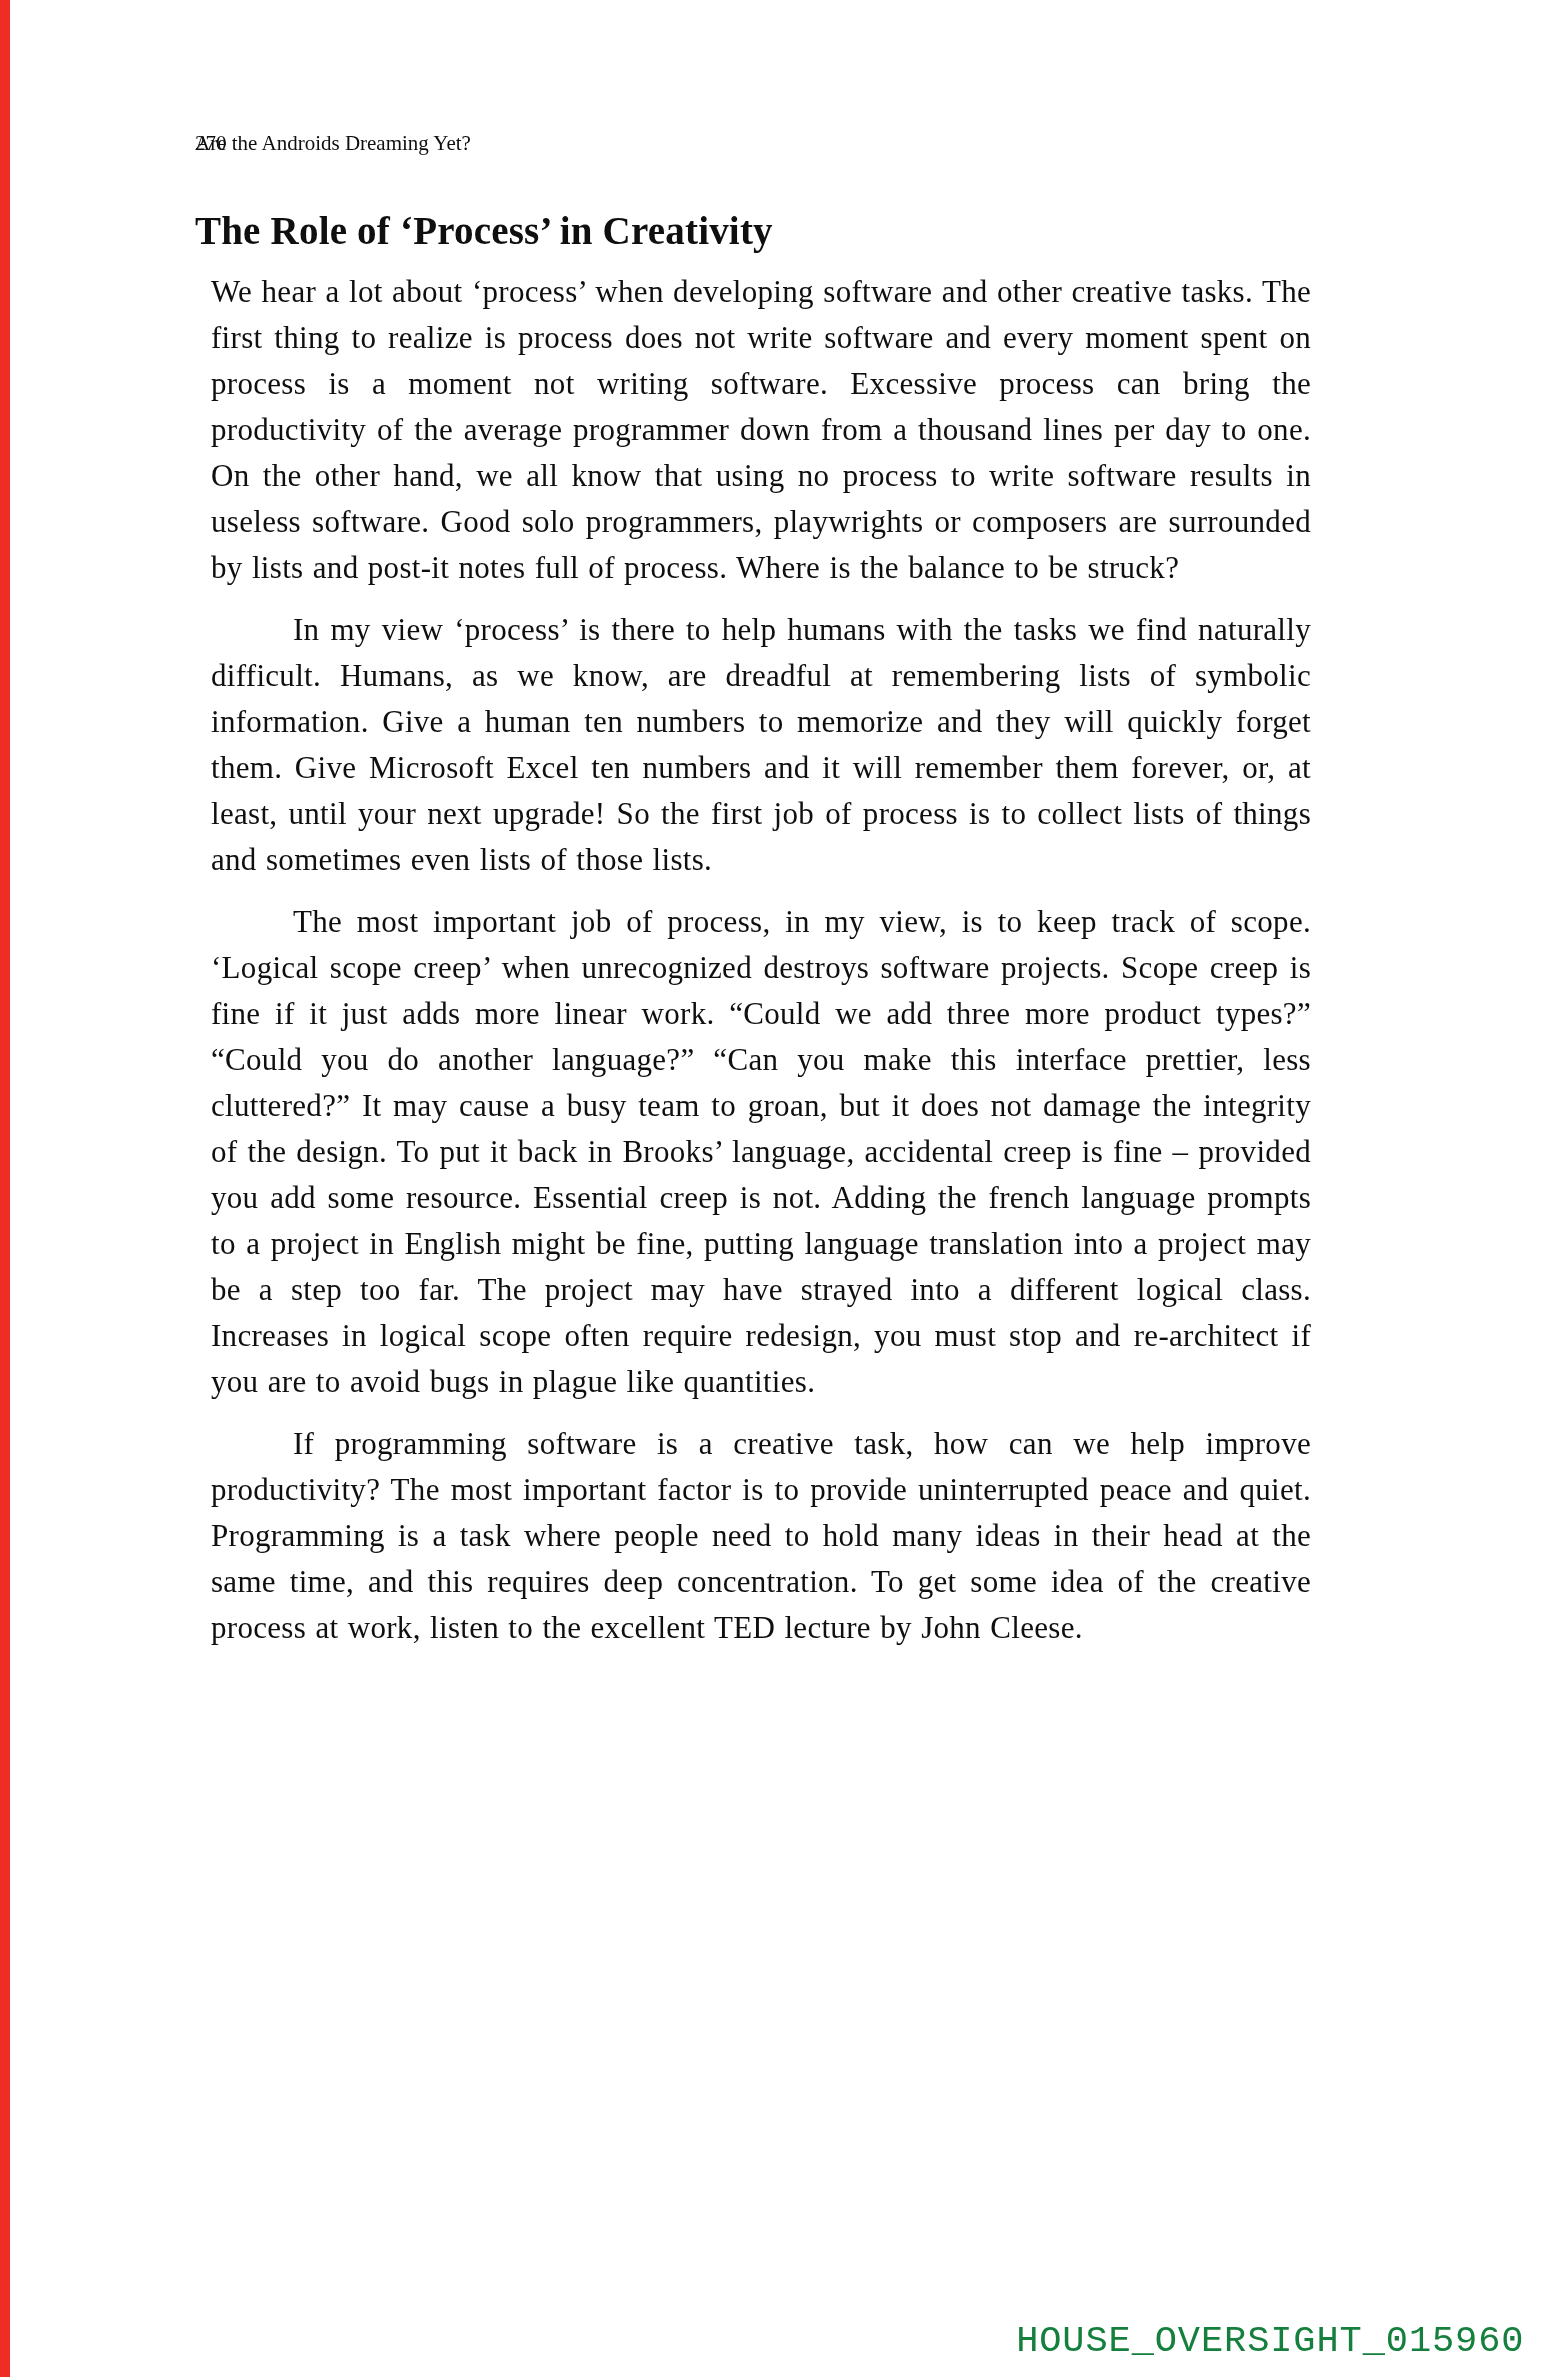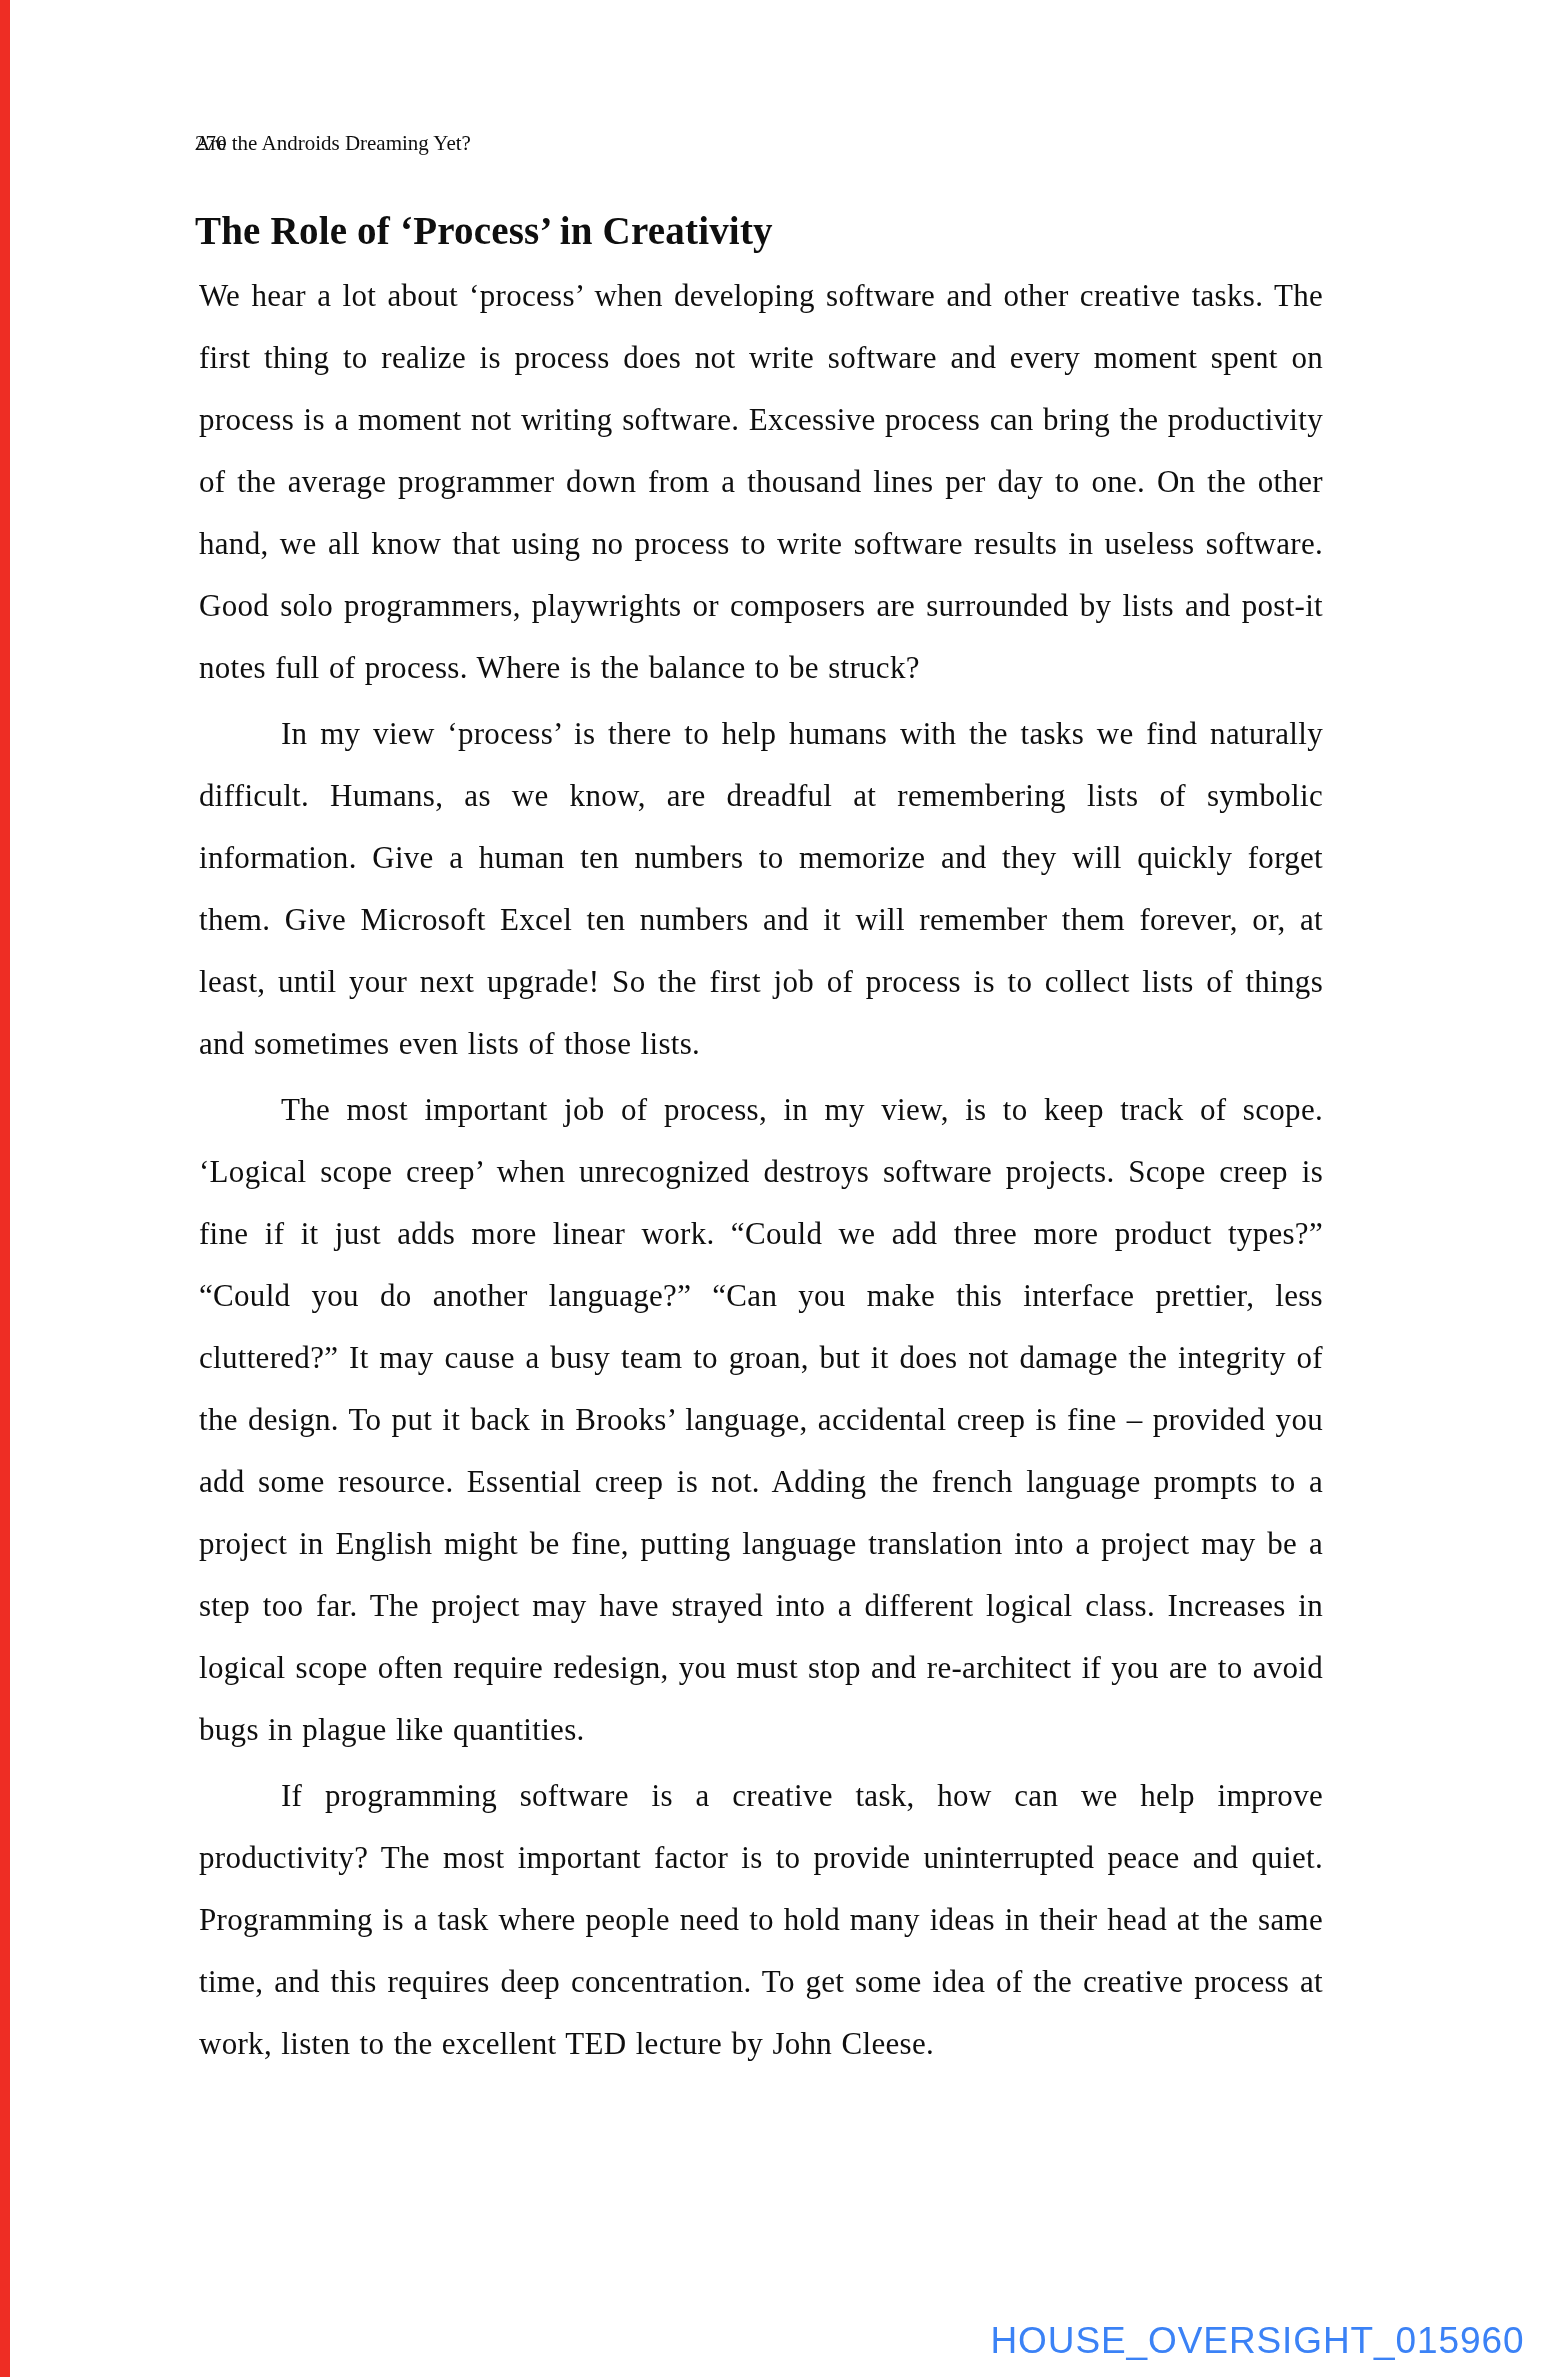--- a/index.html
+++ b/index.html
@@ -39,23 +39,23 @@
     margin: 48px 0 0 0;
     font-size: 39px;
     line-height: 45px;
     font-weight: 700;
     letter-spacing: 0.2px;
   }
   .body {
     margin-top: 12px;
   }
   .body p {
-    margin: 4px;
+    margin: 16px;
     font-size: 31px;
-    line-height: 62px;
+    line-height: 46px;
     text-align: justify;
     letter-spacing: 0.3px;
     word-spacing: 1.3px;
   }
   .body p.indent {
     text-indent: 82px;
   }
   .stamp {
     position: absolute;
     right: 20.6px;
@@ -79,14 +79,14 @@
   <h1 class="article-title">The Role of ‘Process’ in Creativity</h1>
 
   <div class="body">
     <p>We hear a lot about ‘process’ when developing software and other creative tasks. The first thing to realize is process does not write software and every moment spent on process is a moment not writing software. Excessive process can bring the productivity of the average programmer down from a thousand lines per day to one. On the other hand, we all know that using no process to write software results in useless software. Good solo programmers, playwrights or composers are surrounded by lists and post-it notes full of process. Where is the balance to be struck?</p>
     <p class="indent">In my view ‘process’ is there to help humans with the tasks we find naturally difficult. Humans, as we know, are dreadful at remembering lists of symbolic information. Give a human ten numbers to memorize and they will quickly forget them. Give Microsoft Excel ten numbers and it will remember them forever, or, at least, until your next upgrade! So the first job of process is to collect lists of things and sometimes even lists of those lists.</p>
     <p class="indent">The most important job of process, in my view, is to keep track of scope. ‘Logical scope creep’ when unrecognized destroys software projects. Scope creep is fine if it just adds more linear work. “Could we add three more product types?” “Could you do another language?” “Can you make this interface prettier, less cluttered?” It may cause a busy team to groan, but it does not damage the integrity of the design. To put it back in Brooks’ language, accidental creep is fine – provided you add some resource. Essential creep is not. Adding the french language prompts to a project in English might be fine, putting language translation into a project may be a step too far. The project may have strayed into a different logical class. Increases in logical scope often require redesign, you must stop and re-architect if you are to avoid bugs in plague like quantities.</p>
     <p class="indent">If programming software is a creative task, how can we help improve productivity? The most important factor is to provide uninterrupted peace and quiet. Programming is a task where people need to hold many ideas in their head at the same time, and this requires deep concentration. To get some idea of the creative process at work, listen to the excellent TED lecture by John Cleese.</p>
   </div>
 </div>
 
-<div class="stamp" style="color: #3b82f6;">HOUSE_OVERSIGHT_015960</div>
+<div class="stamp" style="color: #15803d; font-family: Liberation Mono, monospace;">HOUSE_OVERSIGHT_015960</div>
 
 
 </body></html>

